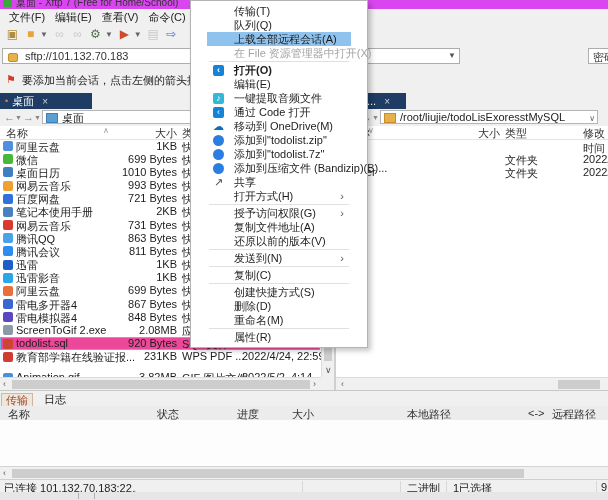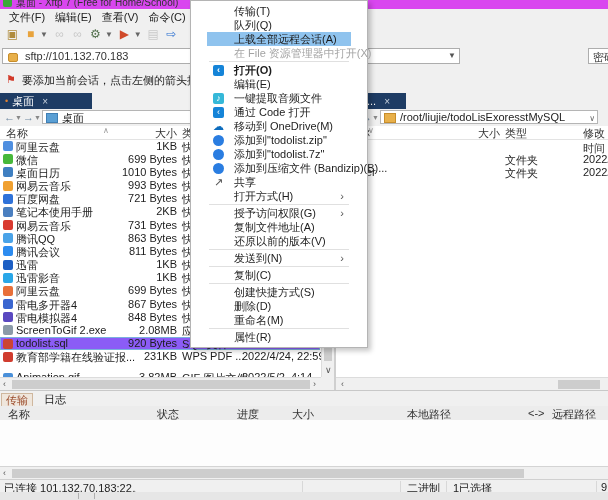--- a/index.html
+++ b/index.html
@@ -43,21 +43,21 @@
   .nav-caret{position:absolute;top:5px;font-size:7px;color:#888;}
   .pathbox{position:absolute;top:1px;height:14px;background:#fff;border:1px solid #b5b5b5;box-sizing:border-box;white-space:nowrap;overflow:hidden;}
   .foldic{display:inline-block;width:10px;height:8px;background:#5a9fd4;border:1px solid #3f7fb5;margin:2px 4px 0 3px;vertical-align:top;}
   .pathtxt{display:inline-block;vertical-align:top;padding-top:0px;color:#222;}
   .path-caret{position:absolute;right:2px;top:3px;font-size:8px;color:#666;}
   .listarea{position:absolute;left:0;top:33px;width:100%;height:251px;background:#fff;overflow:hidden;}
   .hdr{position:absolute;left:0;top:0;width:100%;height:13px;background:#fff;border-bottom:1px solid #e3e3e3;color:#333;}
   .hdr span{position:absolute;top:0;}
   .sortmark{color:#999;font-size:8px;}
   .frow{position:absolute;left:0;height:13.2px;width:320px;white-space:nowrap;}
-  .frow.sel{background:#8b5cf6;box-shadow:inset 0 0 0 1px #7ab0dd;}
+  .frow.sel{background:#ec4899;box-shadow:inset 0 0 0 1px #7ab0dd;}
   .fic{position:absolute;left:3px;top:1.5px;width:10px;height:10px;border-radius:2px;}
   .fname{position:absolute;left:16px;top:0;}
   .fsize{position:absolute;left:100px;top:0;width:77px;text-align:right;}
   .ftype{position:absolute;left:182px;top:0;}
   .fdate{position:absolute;left:242px;top:0;}
   
   .hscroll{position:absolute;height:13px;background:#f0f0f0;border-top:1px solid #dcdcdc;}
   .vscroll{position:absolute;width:12px;background:#f0f0f0;border-left:1px solid #dcdcdc;}
   .sb-ar{position:absolute;color:#555;font-size:9px;}
   .sb-th{position:absolute;background:#cdcdcd;}

